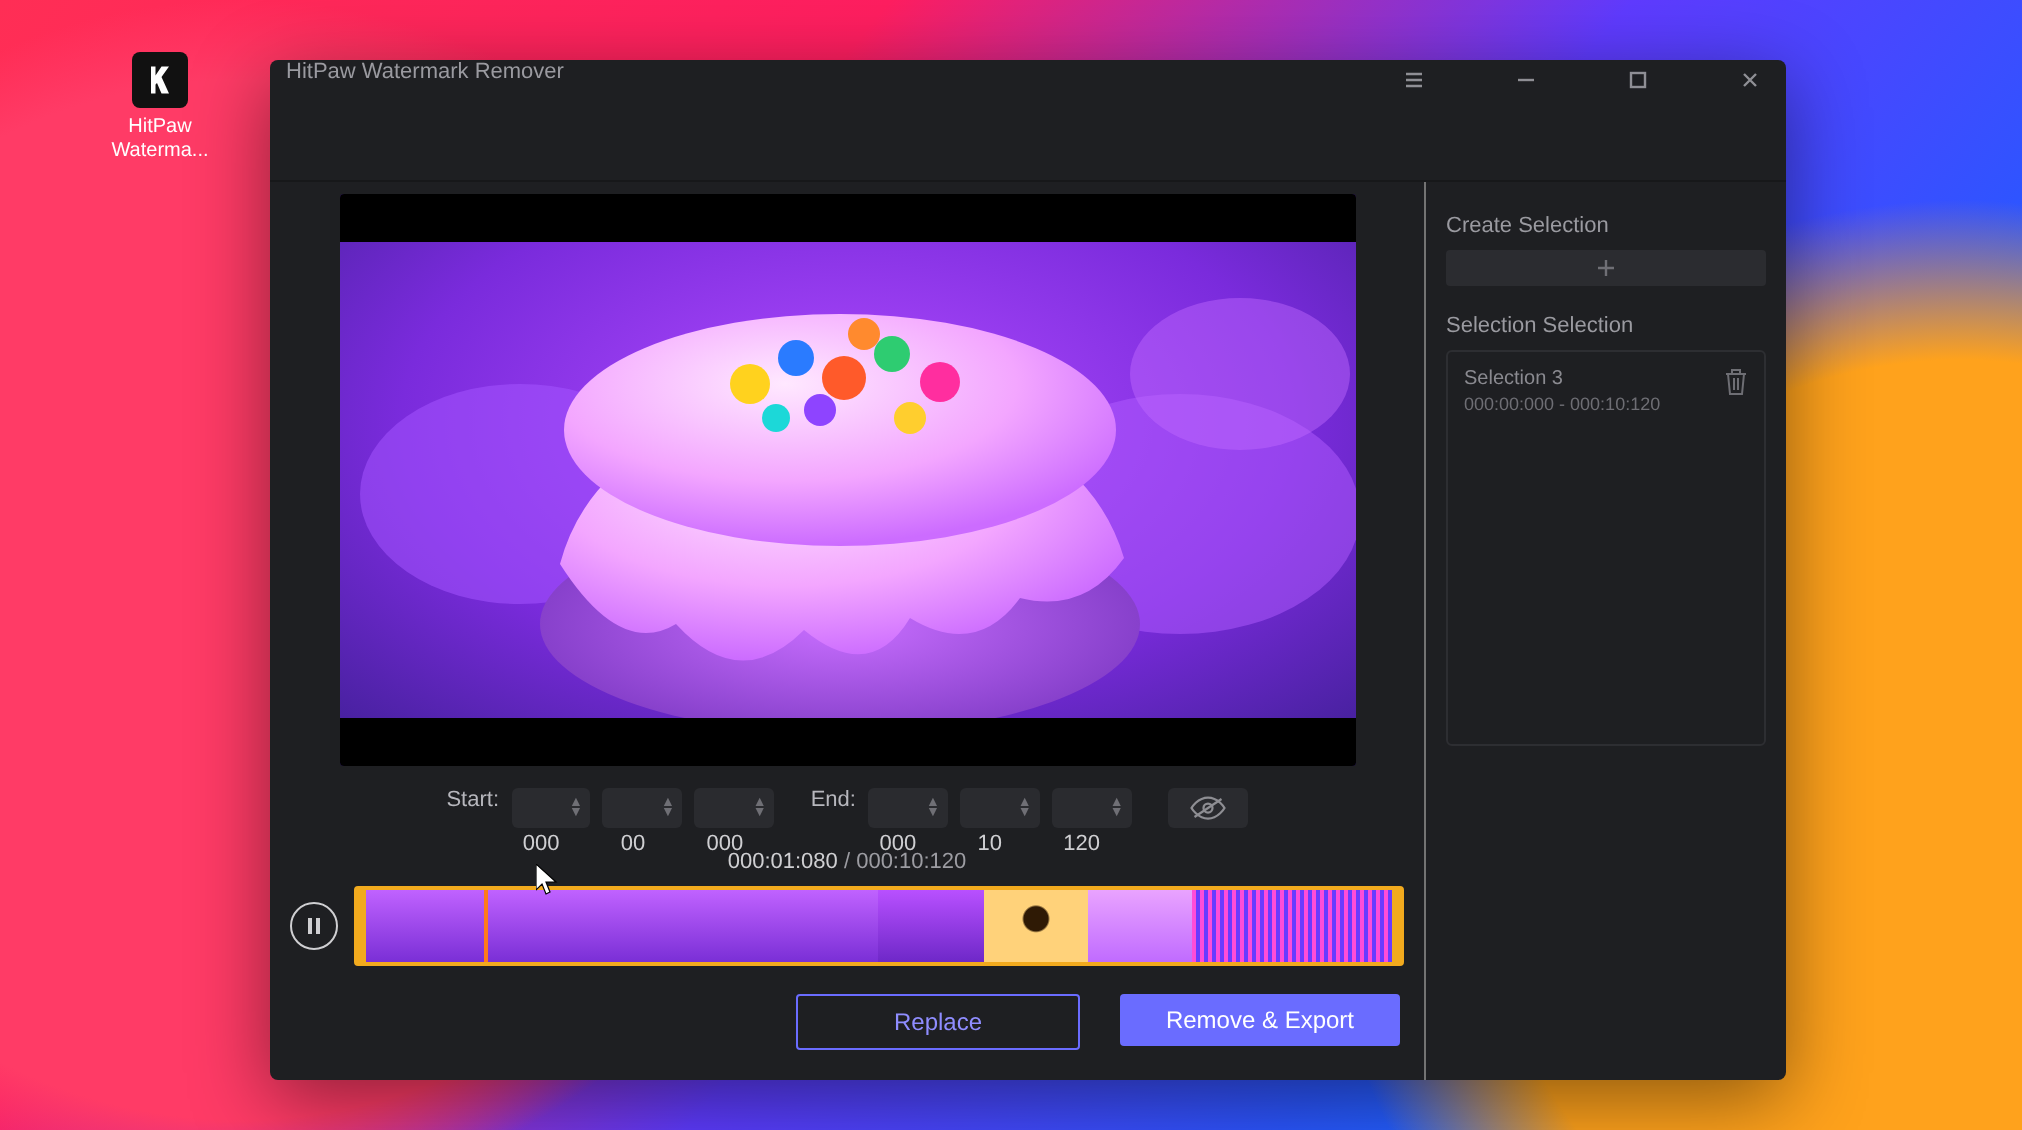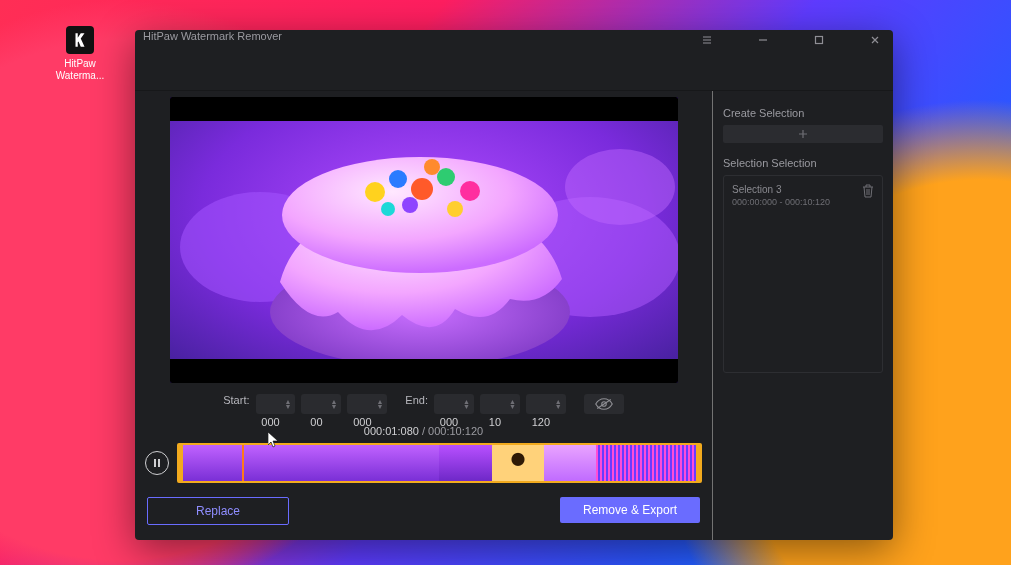--- a/index.html
+++ b/index.html
@@ -45,21 +45,21 @@
   .play{width:22px;height:22px;border:1.5px solid #cfcfd2;border-radius:50%;display:flex;align-items:center;justify-content:center;color:#cfcfd2;cursor:pointer;}
   .play .bars{display:flex;gap:2px;}
   .play .bars span{display:block;width:2px;height:8px;background:#cfcfd2;}
   .timeline{flex:1;height:36px;border:2px solid #f2aa1e;border-radius:2px;position:relative;overflow:hidden;display:flex;}
   .timeline .handle{position:absolute;top:0;bottom:0;width:4px;background:#f2aa1e;}
   .timeline .handle.left{left:0}
   .timeline .handle.right{right:0}
   .timeline .thumb{flex:1;min-width:0;height:100%;}
   .timeline .playhead{position:absolute;top:-3px;bottom:-3px;width:2px;background:#ff7a1a;left:12%;}
   .timeline .playhead::before{content:"";position:absolute;top:-5px;left:-3px;width:8px;height:8px;background:#ff7a1a;border-radius:1px;}
-  .footer{display:flex;padding:10px 12px;gap:10px;justify-content:space-between;}
+  .footer{display:flex;padding:10px 12px;gap:20px;justify-content:flex-end;}
   .btn{height:26px;border-radius:2px;display:flex;align-items:center;justify-content:center;font-size:12px;cursor:pointer;}
   .btn.outline{width:140px;border:1px solid #6a6cff;color:#8f8dff;background:transparent;}
   .btn.primary{width:140px;background:#6a6cff;color:#fff;}
   .cursor{position:absolute;width:12px;height:16px;pointer-events:none;}
 </style>
 </head>
 <body>
 
 <div class="desktop">
 

